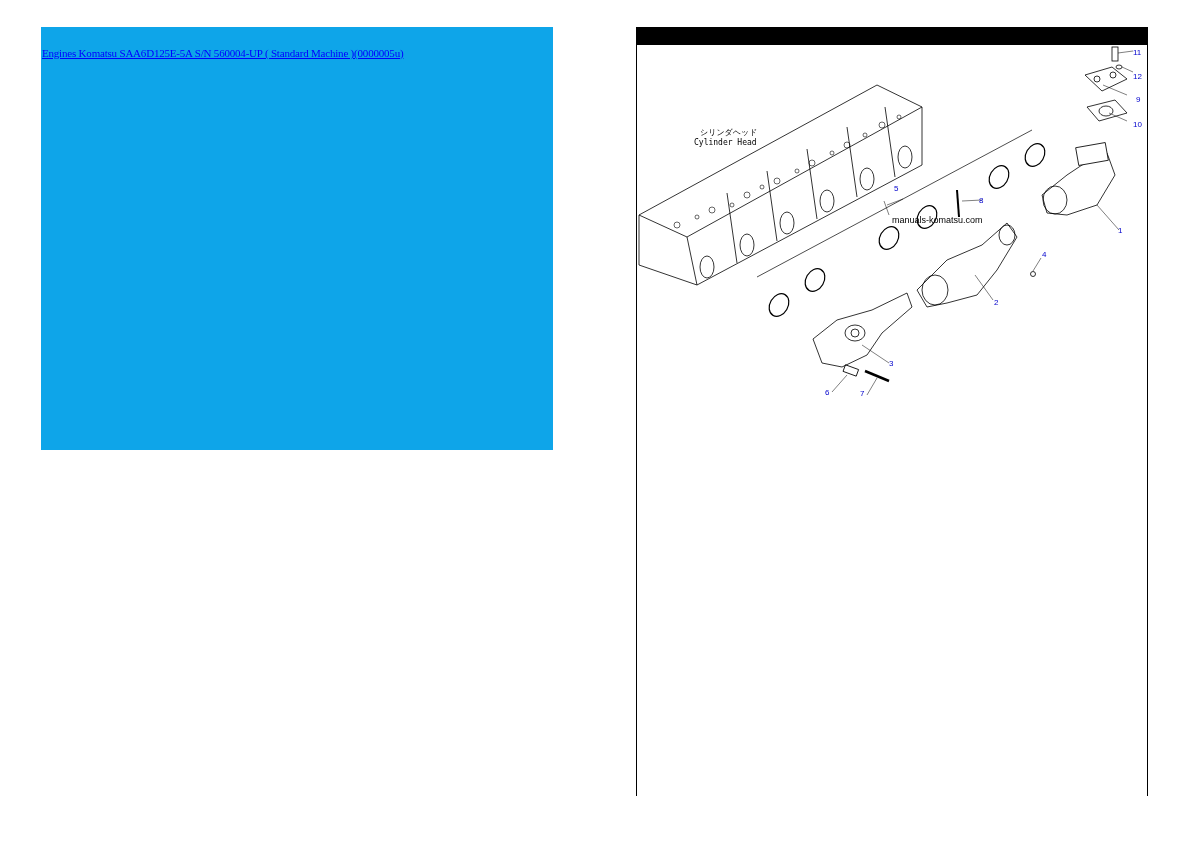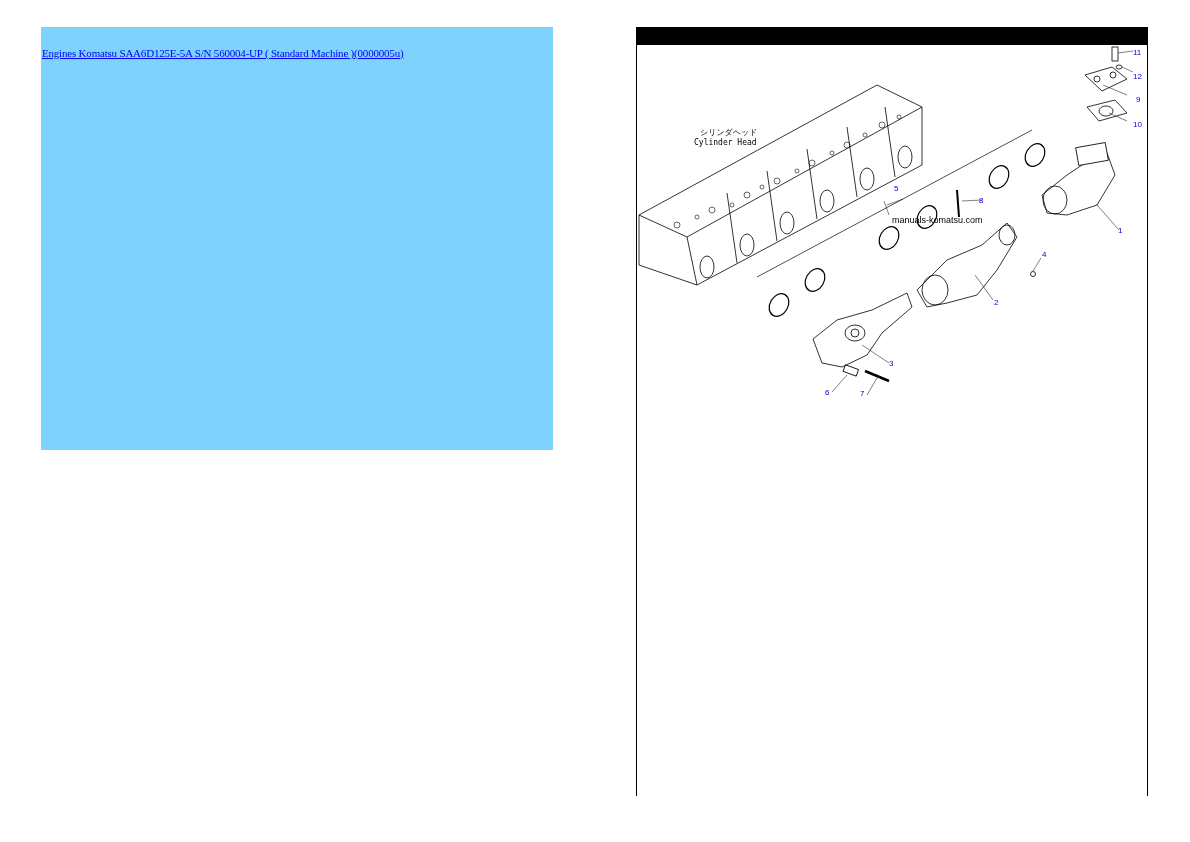--- a/index.html
+++ b/index.html
@@ -2,21 +2,21 @@
 <html><head>
   <meta charset="utf-8">
   <style>
     html, body { margin: 0; padding: 0; }
     body {
       width: 1190px; height: 842px; background: #ffffff; position: relative; overflow: hidden;
       font-family: "DejaVu Serif", serif;
     }
     .left-panel {
       position: absolute; left: 41px; top: 27px; width: 512px; height: 423px;
-      background: #7dd3fc;
+      background: #0ea5e9;
     }
     .left-panel a {
       position: absolute; left: 1px; top: 20px;
       font-family: "Liberation Serif", serif; font-size: 11px; color: #0000ff;
       text-decoration: underline; white-space: nowrap; letter-spacing: -0.2px;
     }
     .right-panel {
       position: absolute; left: 636px; top: 27px; width: 512px; height: 769px;
     }
     .right-header {

